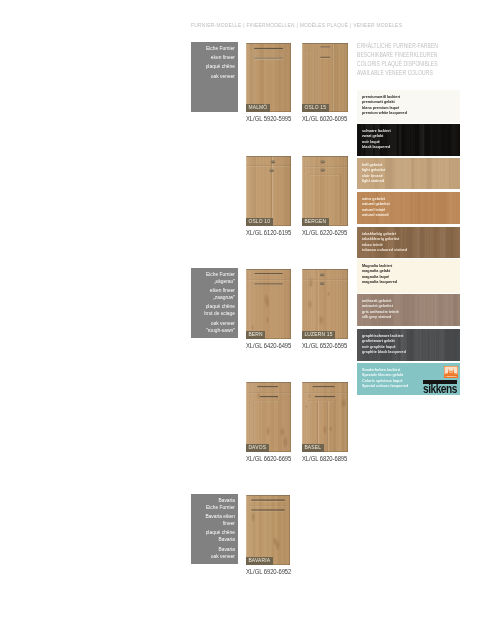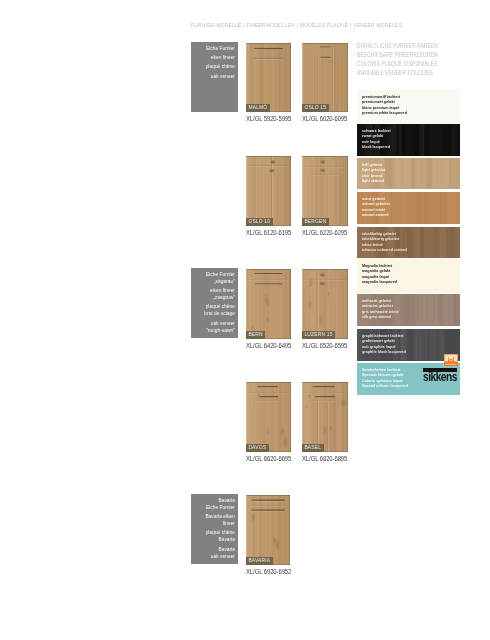--- a/index.html
+++ b/index.html
@@ -32,21 +32,21 @@
          font-size:4.9px;letter-spacing:.2px;line-height:8px;height:8px;
          padding:0 2.6px 0 2.4px;white-space:nowrap;font-weight:400;}
   .caption{position:absolute;font-size:7.1px;color:#3c3c3c;letter-spacing:-0.08px;
            white-space:nowrap;transform:scaleX(0.83);transform-origin:0 0;}
 
   
   .rcTitle{position:absolute;left:309px;top:41px;font-size:6.6px;color:#c0c0c0;
            line-height:9px;letter-spacing:.1px;white-space:nowrap;
            transform:scaleX(0.755);transform-origin:0 0;}
   .sw{position:absolute;left:309px;width:103px;overflow:hidden;}
-  .brand{position:absolute;left:375px;top:354px;width:37px;height:28px;}
+  .brand{position:absolute;left:375px;top:366px;width:37px;height:28px;}
   .akzo{position:absolute;right:2px;top:0;width:14px;height:12px;}
   .akzo svg{display:block;}
   .sikbar{position:absolute;left:0;top:14px;width:34px;height:4.4px;background:#141414;}
   .siktxt{position:absolute;left:0;top:18.2px;font-size:12.4px;font-weight:700;color:#141414;
           letter-spacing:-0.6px;line-height:10px;transform:scaleX(0.82);transform-origin:0 0;
           font-family:"Liberation Sans",sans-serif;}
   .sw .lbl{position:absolute;left:5px;top:4.6px;font-size:3.7px;line-height:5.55px;
            letter-spacing:.02px;font-weight:700;white-space:nowrap;}
 </style>
 </head>

